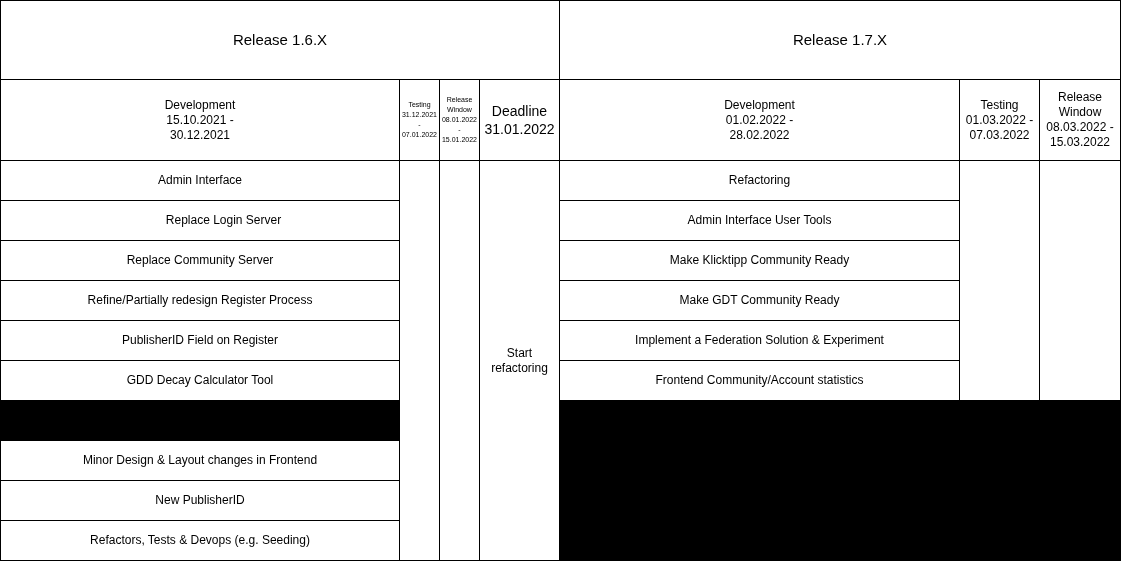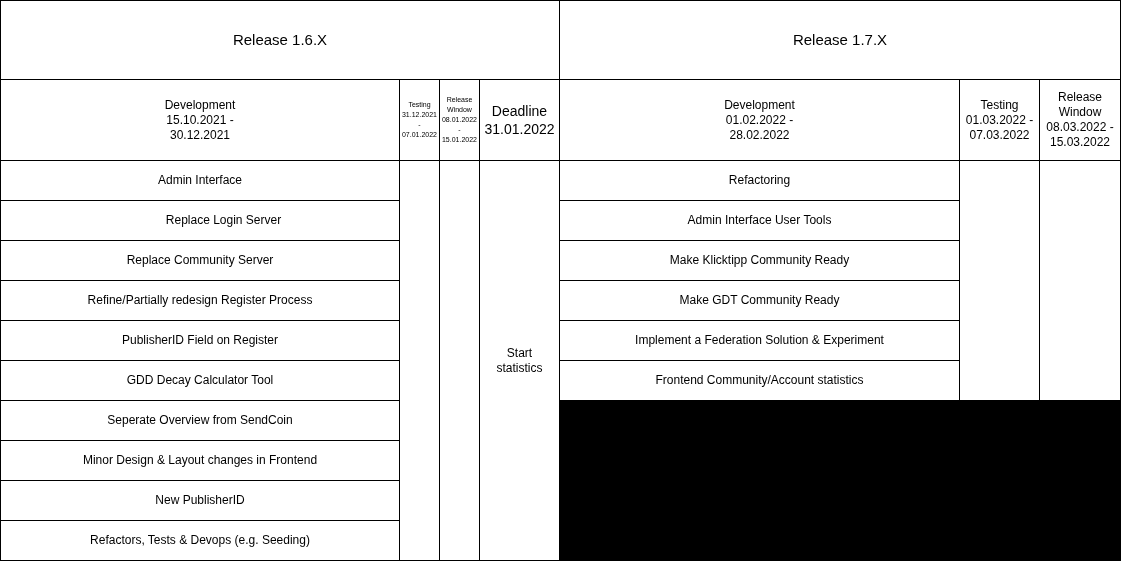--- a/index.html
+++ b/index.html
@@ -78,29 +78,28 @@
 Window
 08.03.2022 -
 15.03.2022</div>
 
     <div class="cell task" style="grid-area: 3 / 1 / 4 / 2;">Admin Interface</div>
     <div class="cell task" style="grid-area: 4 / 1 / 5 / 2; padding-left: 47px;">Replace Login Server</div>
     <div class="cell task" style="grid-area: 5 / 1 / 6 / 2;">Replace Community Server</div>
     <div class="cell task" style="grid-area: 6 / 1 / 7 / 2;">Refine/Partially redesign Register Process</div>
     <div class="cell task" style="grid-area: 7 / 1 / 8 / 2;">PublisherID Field on Register</div>
     <div class="cell task" style="grid-area: 8 / 1 / 9 / 2;">GDD Decay Calculator Tool</div>
-    <div class="cell task" style="grid-area: 9 / 1 / 10 / 2;">Seperate Overview from SendCoin</div>
     <div class="cell task" style="grid-area: 10 / 1 / 11 / 2;">Minor Design &amp; Layout changes in Frontend</div>
     <div class="cell task" style="grid-area: 11 / 1 / 12 / 2;">New PublisherID</div>
     <div class="cell task" style="grid-area: 12 / 1 / 13 / 2;">Refactors, Tests &amp; Devops (e.g. Seeding)</div>
 
     <div class="cell" style="grid-area: 3 / 2 / 13 / 3;"></div>
     <div class="cell" style="grid-area: 3 / 3 / 13 / 4;"></div>
     <div class="cell note" style="grid-area: 3 / 4 / 13 / 5;">Start
-statistics</div>
+refactoring</div>
 
     <div class="cell task" style="grid-area: 3 / 5 / 4 / 6;">Refactoring</div>
     <div class="cell task" style="grid-area: 4 / 5 / 5 / 6;">Admin Interface User Tools</div>
     <div class="cell task" style="grid-area: 5 / 5 / 6 / 6;">Make Klicktipp Community Ready</div>
     <div class="cell task" style="grid-area: 6 / 5 / 7 / 6;">Make GDT Community Ready</div>
     <div class="cell task" style="grid-area: 7 / 5 / 8 / 6;">Implement a Federation Solution &amp; Experiment</div>
     <div class="cell task" style="grid-area: 8 / 5 / 9 / 6;">Frontend Community/Account statistics</div>
 
     <div class="cell" style="grid-area: 3 / 6 / 9 / 7;"></div>
     <div class="cell" style="grid-area: 3 / 7 / 9 / 8;"></div>

